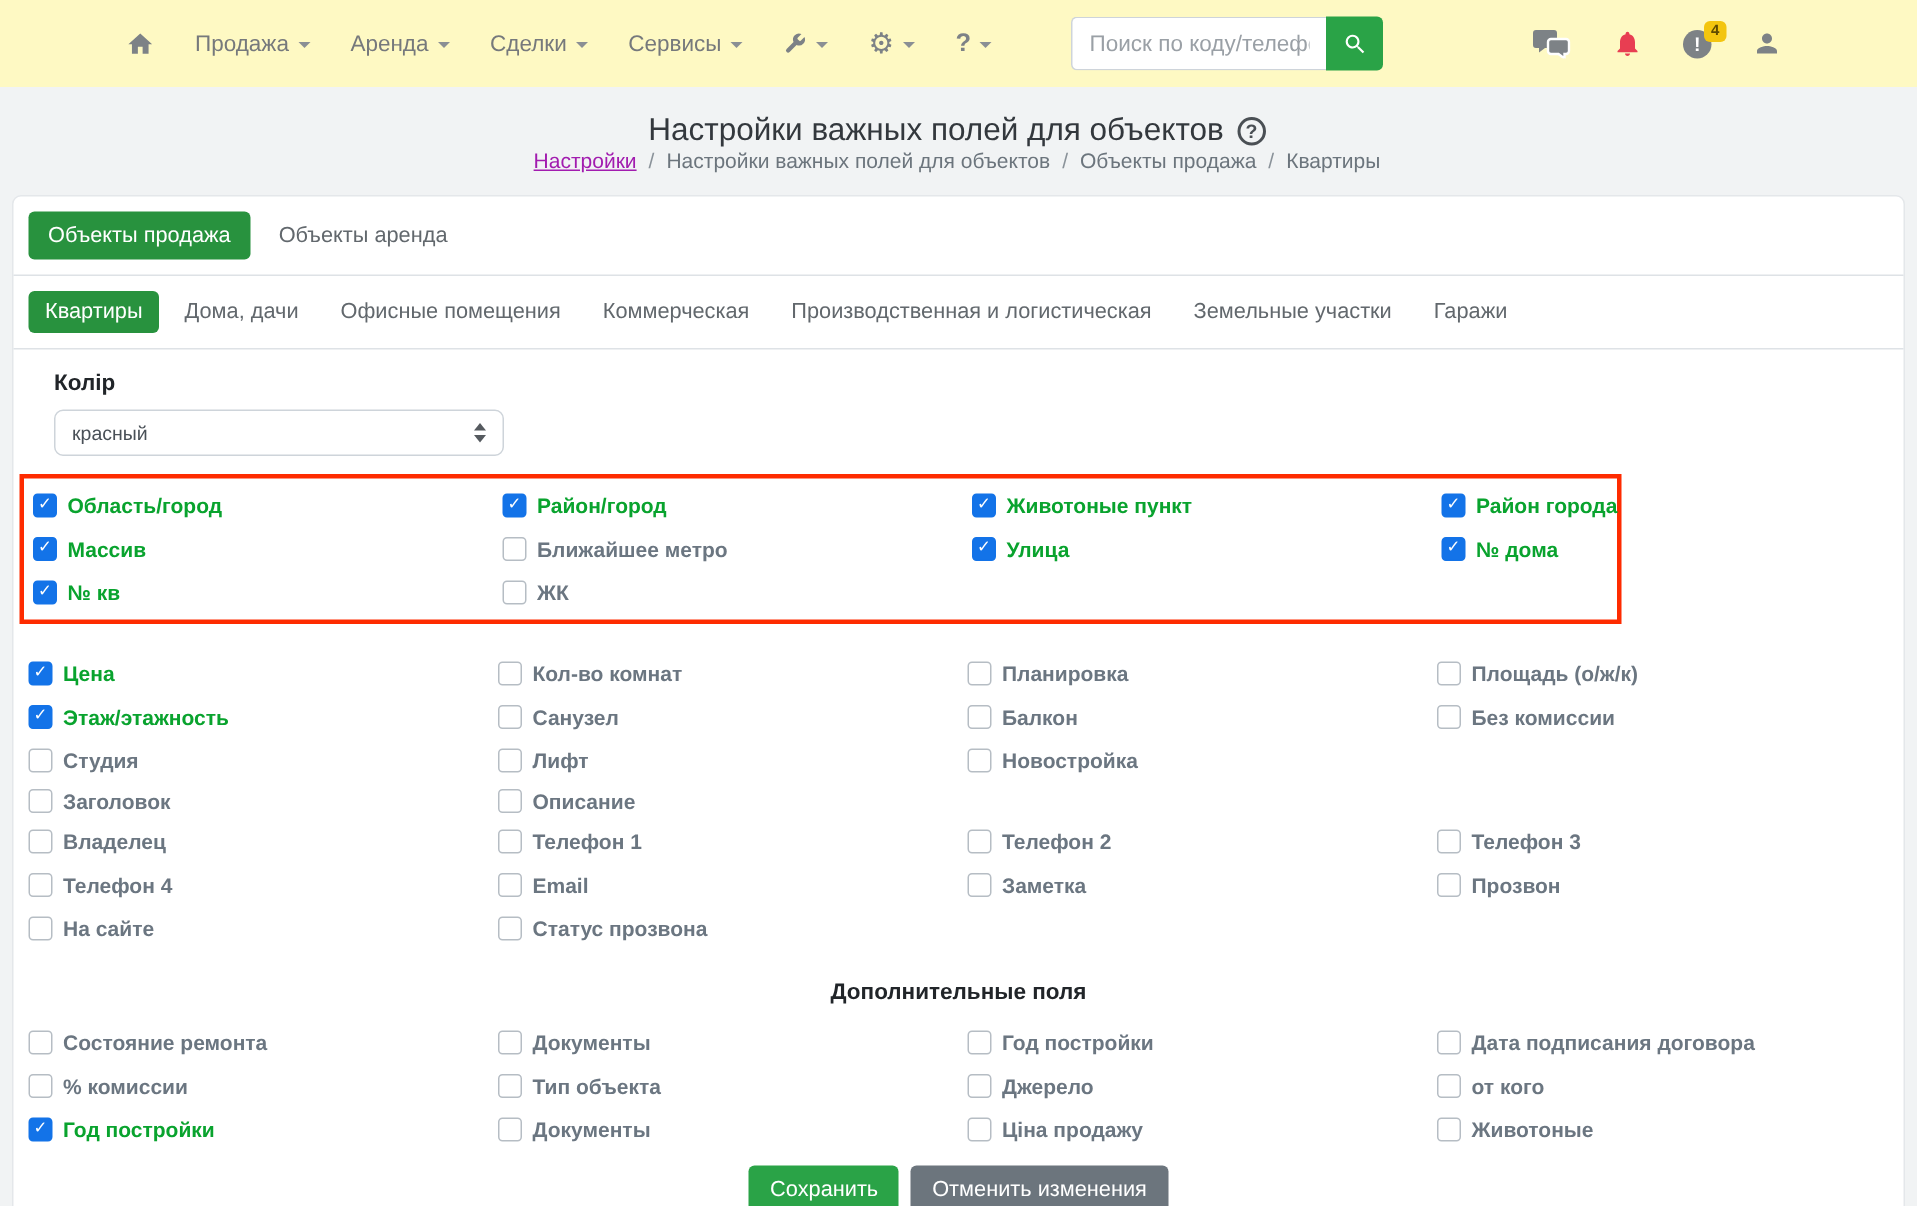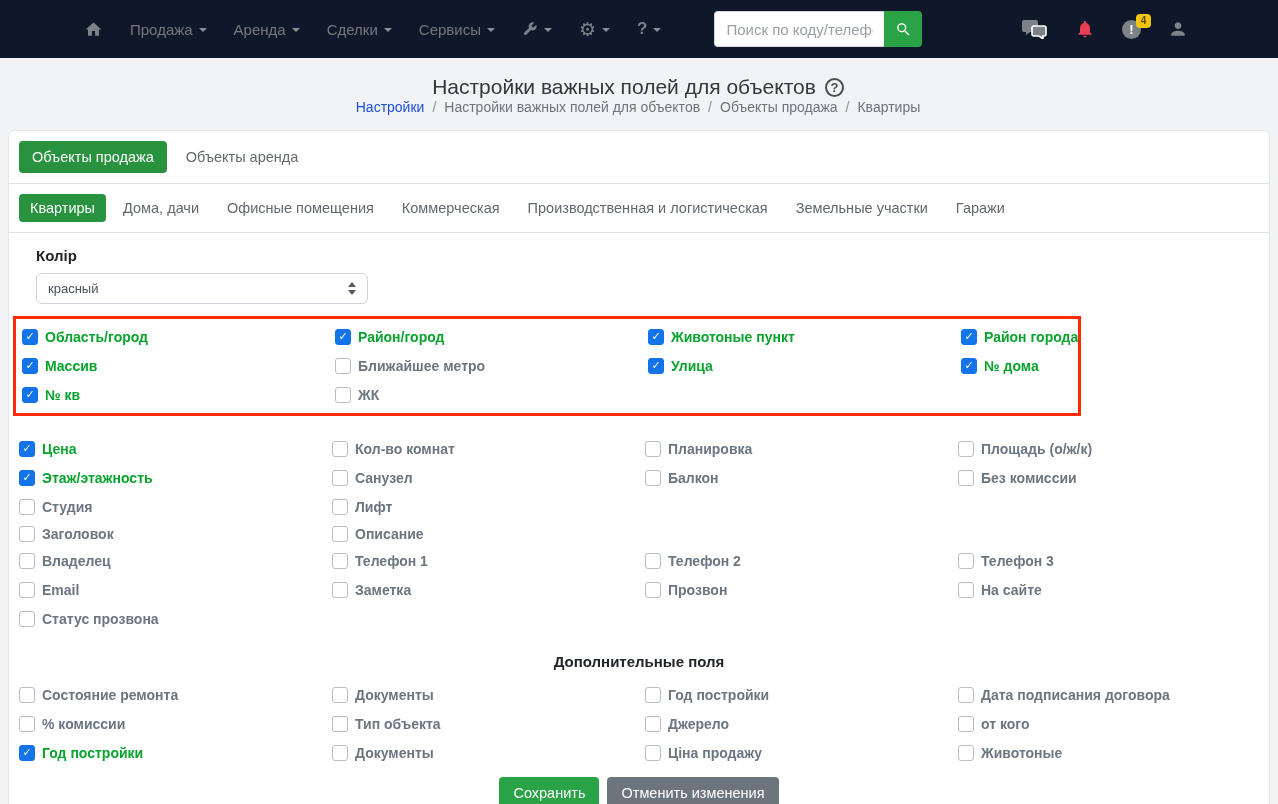--- a/index.html
+++ b/index.html
@@ -1,20 +1,20 @@
 <!DOCTYPE html>
 <html><head>
 <meta charset="utf-8">
 <style>
   * { box-sizing: border-box; margin: 0; padding: 0; }
   html,body { background: #f1f3f4; font-family: "Liberation Sans", "DejaVu Sans", sans-serif; }
   body { width: 1278px; min-height: 804px; margin: 0 auto; }
 
   
-  .navbar { height: 58px; background: #0f172a; display: flex; align-items: center; padding: 0 12px; }
+  .navbar { height: 58px; background: #fef9c3; display: flex; align-items: center; padding: 0 12px; }
   .nav-left { display: flex; align-items: center; gap: 27px; margin-left: 72px; }
   .nav-item { color: #76797c; font-size: 15px; display: flex; align-items: center; gap: 6px; cursor: pointer; white-space: nowrap; }
   .caret { width: 0; height: 0; border-left: 4px solid transparent; border-right: 4px solid transparent; border-top: 4px solid #8a8f94; margin-top: 2px; }
   .nav-ico { display: inline-flex; align-items: center; justify-content: center; }
   .gear-glyph { font-size: 19px; line-height: 1; color: #7d8286; }
   .q-glyph { font-size: 17px; font-weight: bold; color: #7d8286; }
 
   .search-group { display: flex; margin-left: 26px; }
   .search-input { width: 170px; height: 36px; border: 1px solid #ced4da; border-right: none; border-radius: 4px 0 0 4px; padding: 0 11px; font-size: 15px; color: #495057; outline: none; font-family: inherit; }
   .search-input::placeholder { color: #9aa0a6; }
@@ -25,34 +25,34 @@
   .journal-ico::before { content: ""; position: absolute; left: 3px; right: 3px; top: 5px; height: 2px; background: #fff; box-shadow: 0 4px 0 #fff; }
   .alert-wrap { position: relative; }
   .alert-circle { width: 19px; height: 19px; border-radius: 50%; background: #7d8286; color: #fff; font-size: 13px; font-weight: bold; display: flex; align-items: center; justify-content: center; }
   .badge { position: absolute; top: -6px; right: -10px; min-width: 15px; height: 14px; background: #f3c50f; color: #5f4b00; font-size: 10px; font-weight: bold; border-radius: 4px; display: flex; align-items: center; justify-content: center; padding: 0 3px; }
 
   
   .page-head { display: flex; align-items: center; justify-content: space-between; padding: 17px 12px 15px 10px; flex-direction: column; }
   .page-title { font-size: 21px; color: #33383d; display: flex; align-items: center; gap: 9px; }
   .help-circle { width: 19px; height: 19px; border: 2px solid #4a4f54; border-radius: 50%; font-size: 13px; font-weight: bold; color: #4a4f54; display: flex; align-items: center; justify-content: center; }
   .breadcrumb { font-size: 14px; color: #6c757d; display: flex; gap: 8px; align-items: center; white-space: nowrap; }
-  .breadcrumb .crumb-link { color: #1d4ed8; cursor: pointer; }
+  .breadcrumb .crumb-link { color: #a21caf; cursor: pointer; text-decoration: underline; }
   .crumb-sep { color: #8a9299; }
 
   
   .panel { background: #fff; margin: 0 8px 14px; border: 1px solid #e4e7ea; border-radius: 6px; padding-bottom: 12px; }
   .tabs-row { display: flex; align-items: center; gap: 6px; padding: 10px 10px; border-bottom: 1px solid #dee2e6; }
   .tab { font-size: 14.5px; color: #62686d; padding: 8px 13px; border-radius: 4px; cursor: pointer; white-space: nowrap; }
   .tabs-row.sub .tab { padding: 6px 11px; }
   .tab.active { background: #28923e; color: #fff; }
 
   
   .color-block { padding: 14px 10px 0 27px; }
   .color-label { font-weight: bold; font-size: 15px; color: #212529; margin-bottom: 9px; }
-  .select { width: 332px; height: 31px; border: 1px solid #ced4da; border-radius: 6px; background: #fff; display: flex; align-items: center; justify-content: space-between; padding: 0 11px; font-size: 13px; color: #495057; cursor: pointer; }
+  .select { width: 300px; height: 31px; border: 1px solid #ced4da; border-radius: 6px; background: #fff; display: flex; align-items: center; justify-content: space-between; padding: 0 11px; font-size: 13px; color: #495057; cursor: pointer; }
   .updown { display: flex; flex-direction: column; gap: 3px; align-items: center; }
   .tri-up { width: 0; height: 0; border-left: 4px solid transparent; border-right: 4px solid transparent; border-bottom: 5px solid #555a5f; }
   .tri-down { width: 0; height: 0; border-left: 4px solid transparent; border-right: 4px solid transparent; border-top: 5px solid #555a5f; }
 
   
   .fields-wrap { padding: 0 10px; }
   .grid { display: grid; grid-template-columns: repeat(4, 313px); row-gap: 12px; }
   .hl-box { border: 3px solid #fe2b00; width: 1068px; margin: 12px 0 0 -6px; padding: 9px 0 10px 6px; }
   .sec { margin-top: 10px; }
   .sec-tight { margin-top: 24px; }
@@ -305,20 +305,24 @@
     <span class="lbl">Без комиссии</span>
   </label>
         <label class="field">
     <span class="cb"></span>
     <span class="lbl">Студия</span>
   </label>
         <label class="field">
     <span class="cb"></span>
     <span class="lbl">Лифт</span>
   </label>
+        <label class="field">
+    <span class="cb"></span>
+    <span class="lbl">Новостройка</span>
+  </label>
       </div>
 
     <div class="grid sec">
         <label class="field">
     <span class="cb"></span>
     <span class="lbl">Заголовок</span>
   </label>
         <label class="field">
     <span class="cb"></span>
     <span class="lbl">Описание</span>
@@ -334,20 +338,24 @@
     <span class="cb"></span>
     <span class="lbl">Телефон 1</span>
   </label>
         <label class="field">
     <span class="cb"></span>
     <span class="lbl">Телефон 2</span>
   </label>
         <label class="field">
     <span class="cb"></span>
     <span class="lbl">Телефон 3</span>
+  </label>
+        <label class="field">
+    <span class="cb"></span>
+    <span class="lbl">Телефон 4</span>
   </label>
         <label class="field">
     <span class="cb"></span>
     <span class="lbl">Email</span>
   </label>
         <label class="field">
     <span class="cb"></span>
     <span class="lbl">Заметка</span>
   </label>
         <label class="field">

